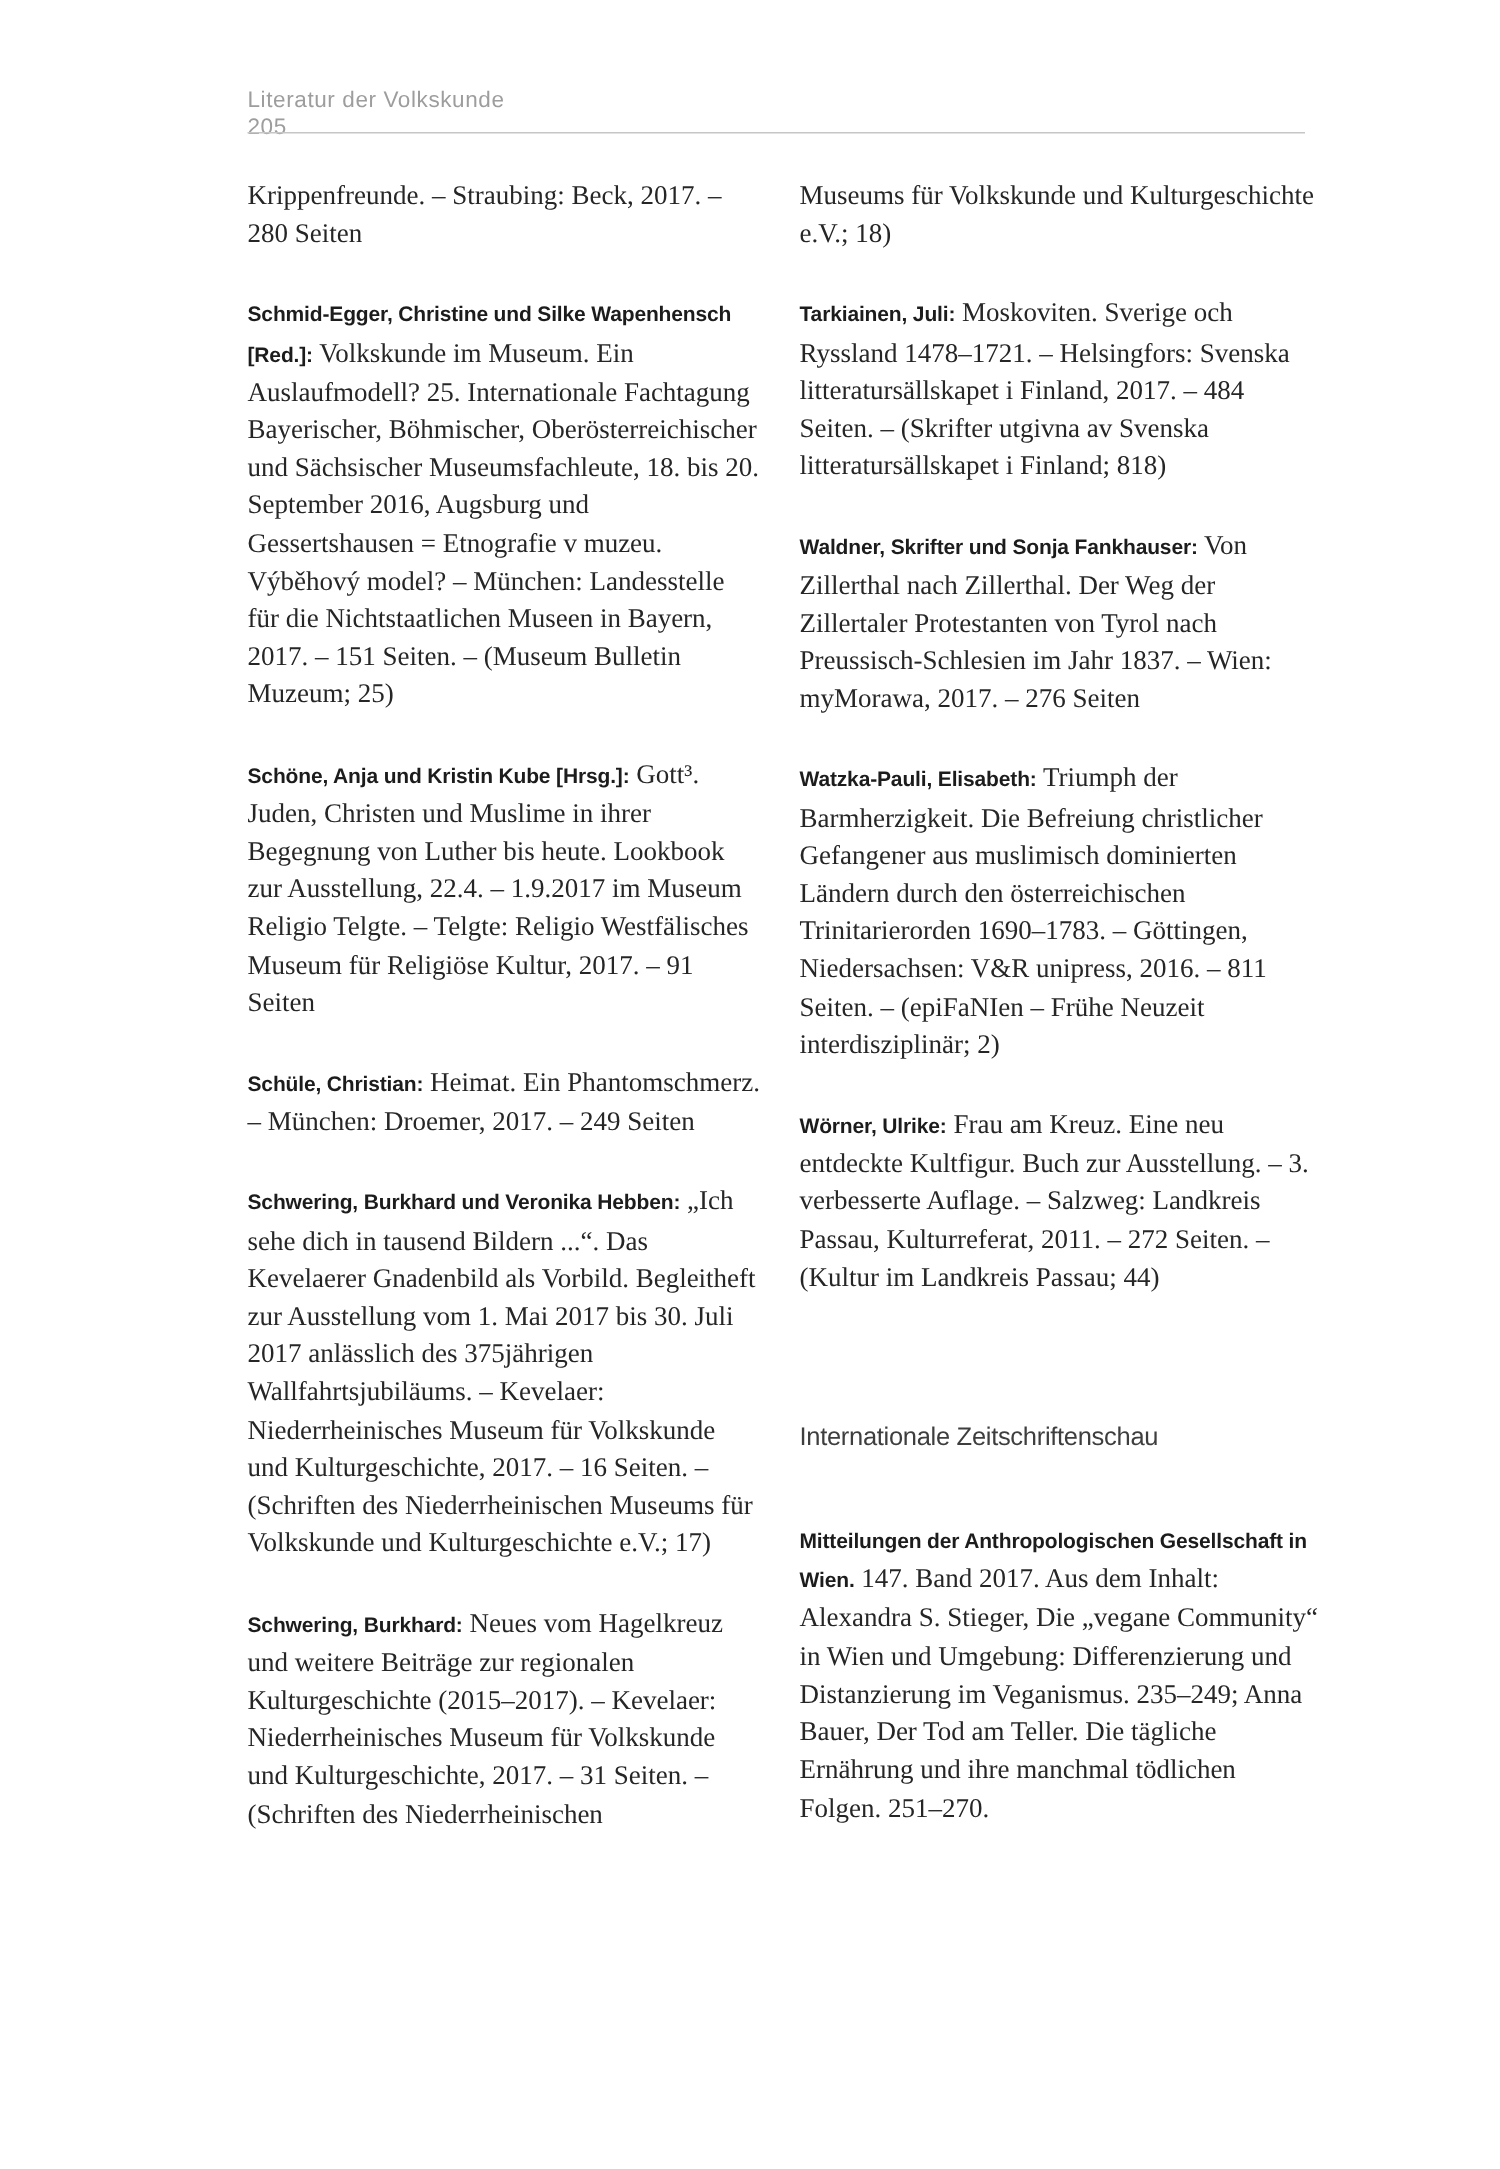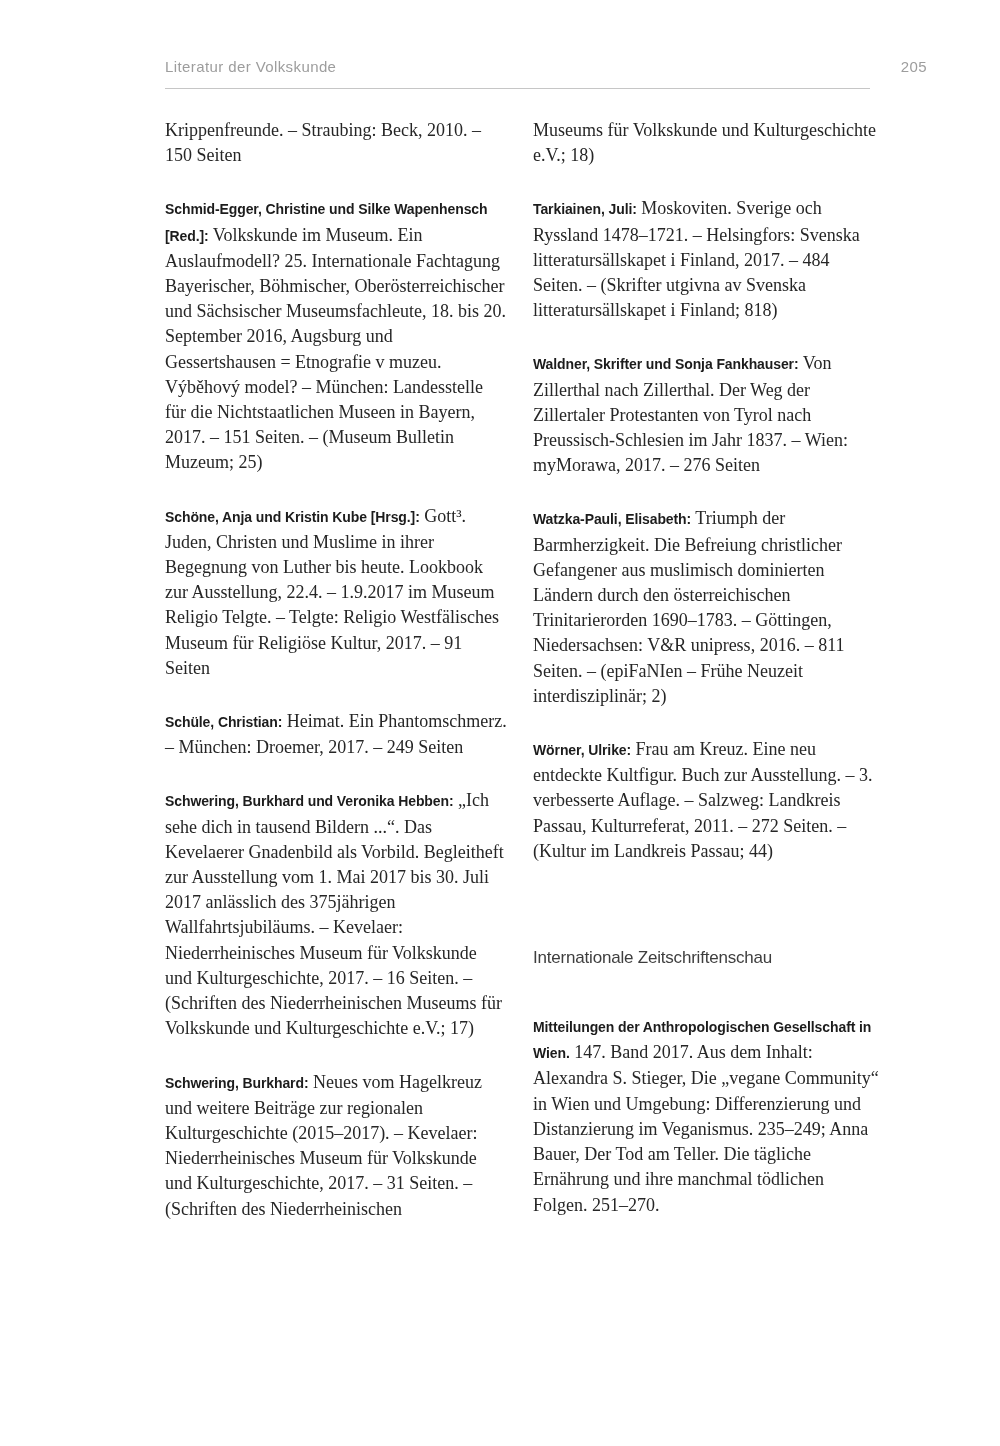--- a/index.html
+++ b/index.html
@@ -16,27 +16,27 @@
     height: 1446px;
     background: #ffffff;
     font-family: "Liberation Serif", serif;
   }
   .page-header {
     position: absolute;
     left: 165px;
     top: 58px;
     width: 762px;
     display: flex;
-    justify-content: space-between;
     align-items: baseline;
     font-family: "Liberation Sans", sans-serif;
     font-size: 15px;
     line-height: 18px;
     color: #9d9d9d;
     letter-spacing: 0.4px;
+    flex-direction: column;
   }
   .header-rule {
     position: absolute;
     left: 165px;
     top: 88px;
     width: 705px;
     height: 1px;
     background: #c6c6c6;
   }
   .column {
@@ -76,21 +76,21 @@
 <div class="page">
 
   <header class="page-header">
     <span>Literatur der Volkskunde</span>
     <span>205</span>
   </header>
   <div class="header-rule"></div>
 
   <section class="column column-left">
     <p class="entry">
-      <span>Krippenfreunde. – Straubing: Beck, 2010. – 150 Seiten</span>
+      <span>Krippenfreunde. – Straubing: Beck, 2017. – 280 Seiten</span>
     </p>
     <p class="entry">
       <span class="entry-lead">Schmid-Egger, Christine und Silke Wapenhensch [Red.]:</span>
       <span>Volkskunde im Museum. Ein Auslaufmodell? 25. Internationale Fachtagung Bayerischer, Böhmischer, Oberösterreichischer und Sächsischer Museumsfachleute, 18. bis 20. September 2016, Augsburg und Gessertshausen = Etnografie v muzeu. Výběhový model? – München: Landesstelle für die Nichtstaatlichen Museen in Bayern, 2017. – 151 Seiten. – (Museum Bulletin Muzeum; 25)</span>
     </p>
     <p class="entry">
       <span class="entry-lead">Schöne, Anja und Kristin Kube [Hrsg.]:</span>
       <span>Gott³. Juden, Christen und Muslime in ihrer Begegnung von Luther bis heute. Lookbook zur Ausstellung, 22.4. – 1.9.2017 im Museum Religio Telgte. – Telgte: Religio Westfälisches Museum für Religiöse Kultur, 2017. – 91 Seiten</span>
     </p>
     <p class="entry">

